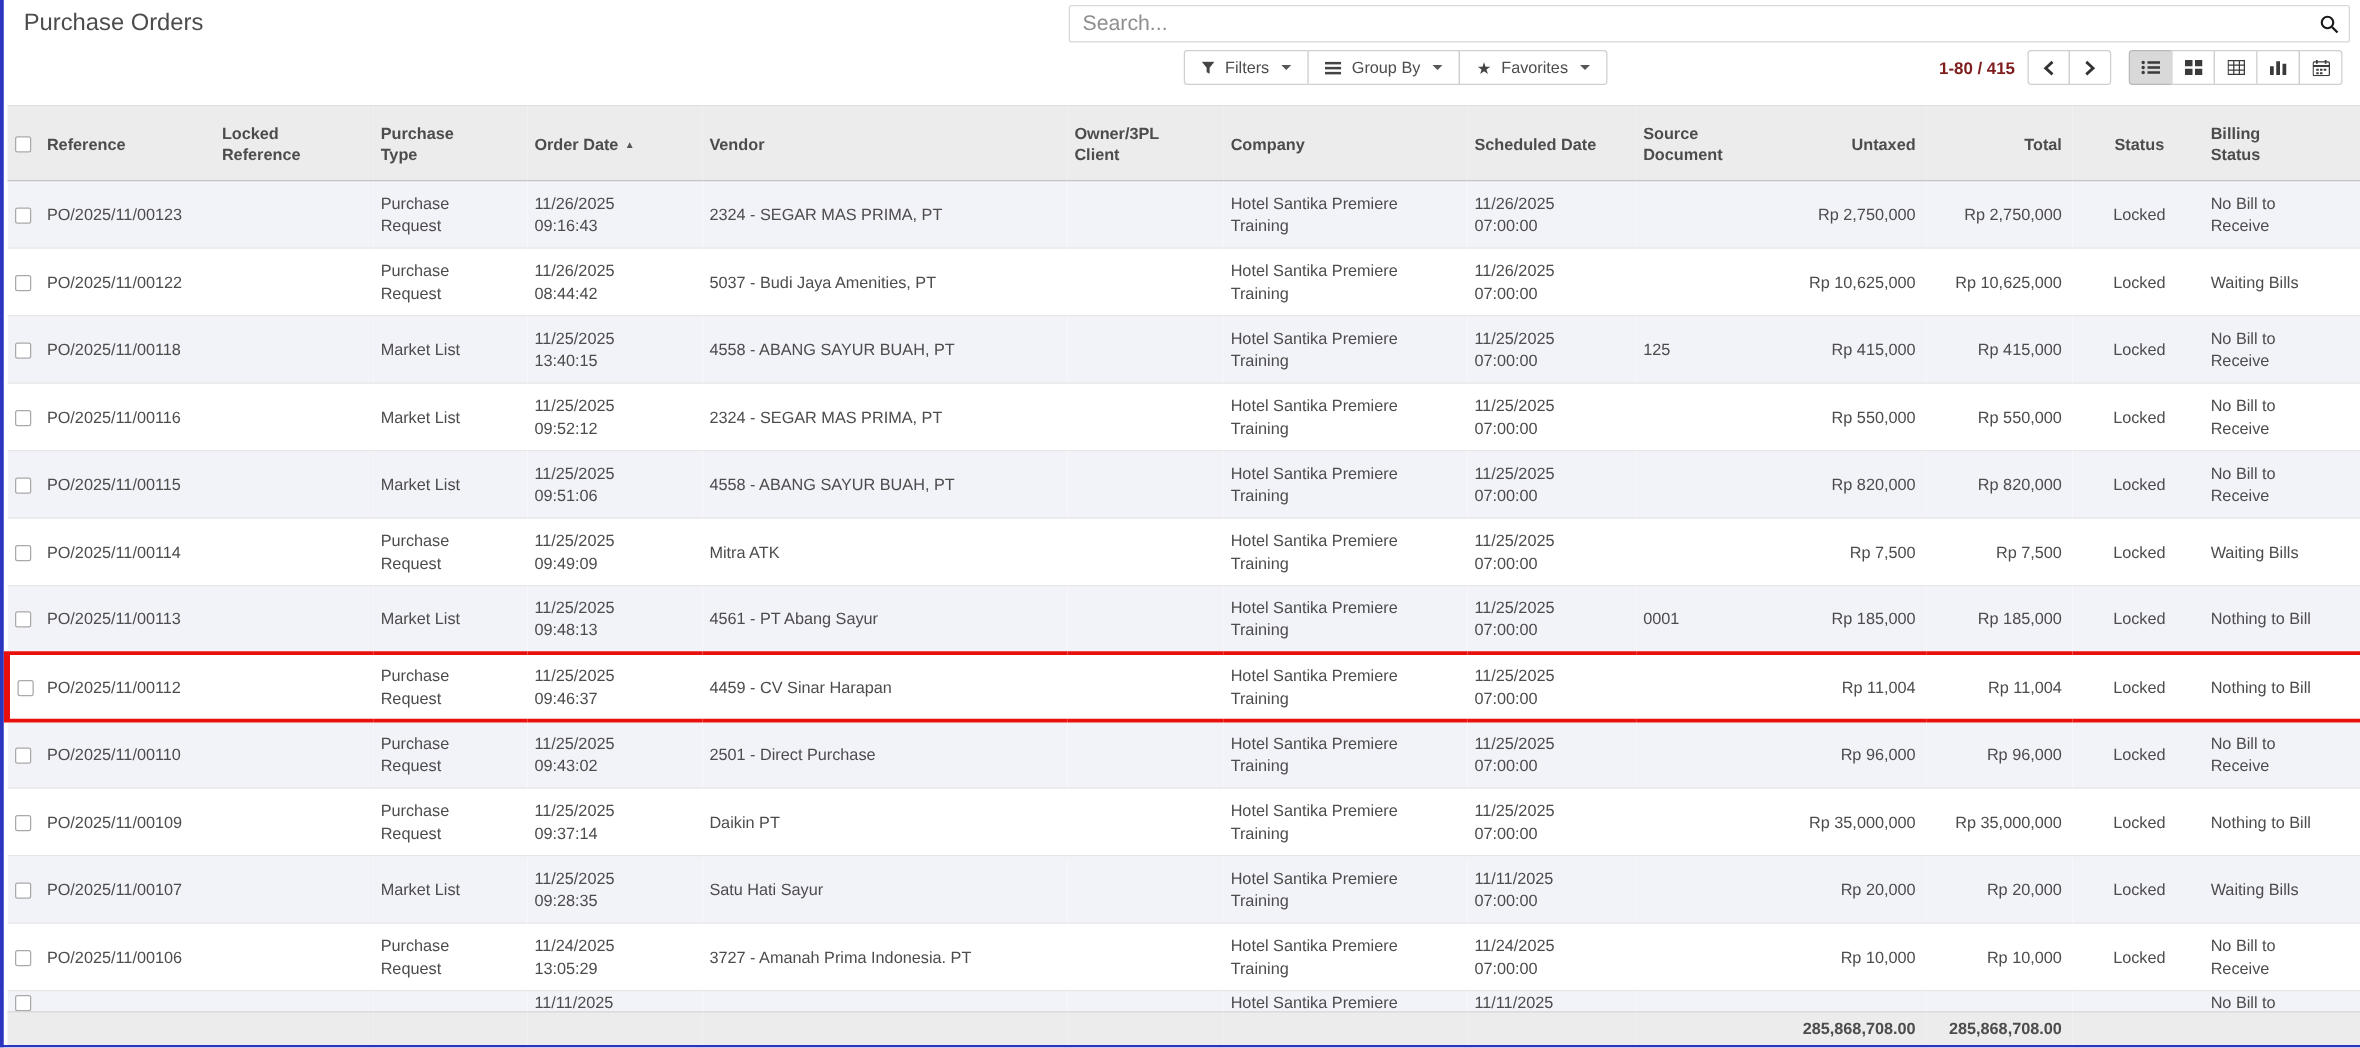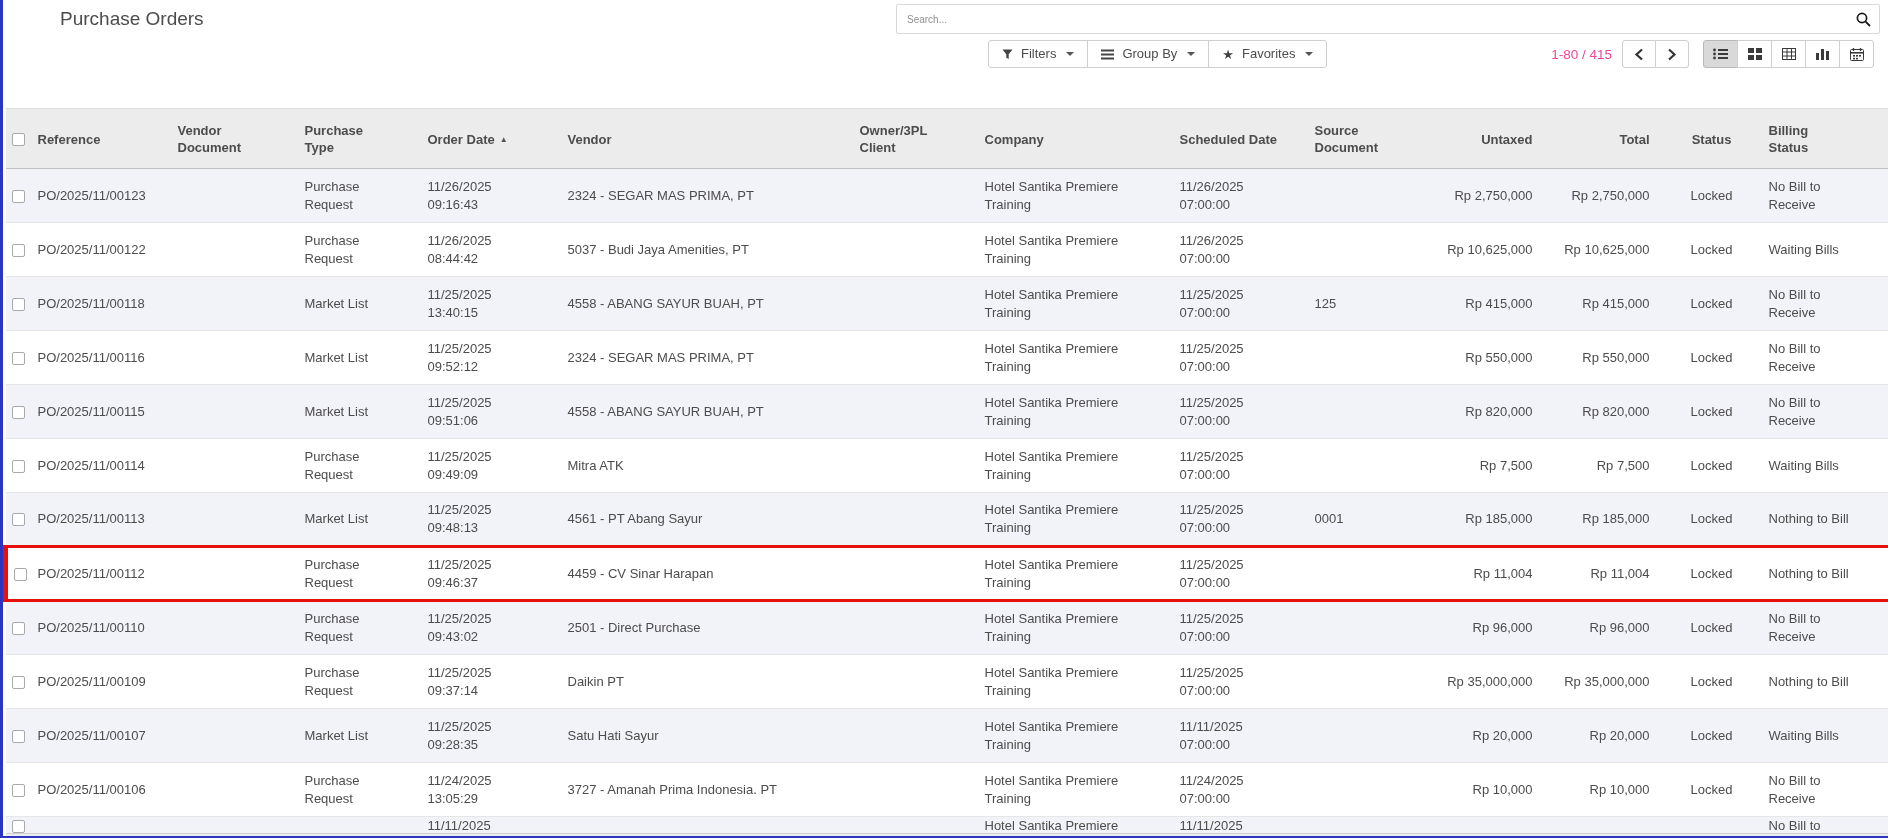--- a/index.html
+++ b/index.html
@@ -6,52 +6,52 @@
   html,body { margin:0; padding:0; }
   body {
     width:1888px; height:838px; overflow:hidden; position:relative;
     font-family:"Liberation Sans", sans-serif; color:#4c4c4c; background:#fff;
   }
   
   .edge-left { position:absolute; left:0; top:0; width:3px; height:100%; background:#2c35c0; z-index:50; }
   .edge-bottom { position:absolute; left:0; bottom:0; width:100%; height:2px; background:#2c35c0; z-index:50; }
 
   
-  .control-panel { display:flex; padding:0 0 0 3px; height:108px;margin-left:41px; }
+  .control-panel { display:flex; padding:0 0 0 3px; height:84px; }
   .cp-left { width:852px; padding:8px 0 0 16px; }
   .page-title { font-size:19px; font-weight:400; color:#4c4c4c; margin:0 0 13px 0; }
   .cp-buttons { display:flex; gap:6px; }
   .btn {
     font-family:inherit; font-size:13px; color:#4c4c4c; background:#fff;
     border:1px solid #cfcfcf; border-radius:3px; padding:5px 13px; height:28px;
     line-height:16px; cursor:pointer; white-space:nowrap;
   }
   .btn-primary { background:#6f6da4; border-color:#615f91; color:#fff; }
 
   .cp-right { flex:1; padding:4px 8px 0 0; }
   .search-wrap { position:relative; height:30px; border:1px solid #d8d8d8; border-radius:2px; background:#fff; }
   .search-wrap input {
     width:100%; height:100%; border:none; outline:none; padding:0 34px 0 10px;
-    font-family:inherit; font-size:10px; color:#1d4ed8; background:transparent;
+    font-family:inherit; font-size:17px; color:#1d4ed8; background:transparent;
   }
   .search-wrap input::placeholder { color:#8f8f8f; }
   .search-icon { position:absolute; right:7px; top:6px; width:17px; height:17px; cursor:pointer; }
 
   .cp-row2 { display:flex; align-items:flex-start; margin-top:6px; }
   .btn-group { display:flex; }
   .btn-group .btn { border-radius:0; margin-left:-1px; display:flex; align-items:center; gap:8px; }
   .btn-group .btn:first-child { border-radius:3px 0 0 3px; margin-left:0; }
   .btn-group .btn:last-child { border-radius:0 3px 3px 0; }
   .filter-group { margin-left:92px; }
   .caret { width:0; height:0; border-left:4px solid transparent; border-right:4px solid transparent; border-top:4px solid #555; display:inline-block; margin-left:2px; }
   .icon-star { font-size:13px; color:#444; line-height:1; }
   .spacer { flex:1; }
 
   .pager { display:flex; align-items:center; }
-  .pager-range { font-size:13.5px; color:#ec4899; margin-right:10px; }
+  .pager-range { font-size:13.5px; color:#7f1d1d; margin-right:10px;font-weight:bold; }
   .pager-btn { width:34px; height:28px; padding:0; display:flex; align-items:center; justify-content:center; }
   .view-switcher { display:flex; margin-left:14px; margin-right:6px; }
   .vs-btn { width:35px; height:28px; padding:0; display:flex; align-items:center; justify-content:center; }
   .vs-btn.active { background:#d9d9d9; border-color:#b8b8b8; }
 
   
   table { border-collapse:collapse; table-layout:fixed; width:1885px; margin-left:3px; font-size:13px; }
   thead th {
     background:#ececec; font-weight:700; text-align:left; vertical-align:middle;
     height:60px; padding:4px 6px; border-top:1px solid #dedede; border-bottom:1px solid #c2c2c2;
@@ -236,21 +236,21 @@
       </div>
     </div>
   </div>
 </div>
 
 <table>
   <thead>
     <tr id="header-row">
       <th class="col-check"><span class="checkbox"></span></th>
     <th class="col-reference"><span class="th-label">Reference</span></th>
-        <th class="col-vendor_reference"><span class="th-label">Vendor Document</span></th>
+        <th class="col-vendor_reference"><span class="th-label">Locked Reference</span></th>
         <th class="col-purchase_type"><span class="th-label">Purchase Type</span></th>
         <th class="col-order_date"><span class="th-label">Order Date</span><span class="sort-caret">▲</span></th>
         <th class="col-vendor"><span class="th-label">Vendor</span></th>
         <th class="col-owner"><span class="th-label">Owner/3PL Client</span></th>
         <th class="col-company"><span class="th-label">Company</span></th>
         <th class="col-scheduled_date"><span class="th-label">Scheduled Date</span></th>
         <th class="col-source_document"><span class="th-label">Source Document</span></th>
         <th class="col-untaxed num"><span class="th-label">Untaxed</span></th>
         <th class="col-total num"><span class="th-label">Total</span></th>
         <th class="col-status"><span class="th-label">Status</span></th>

